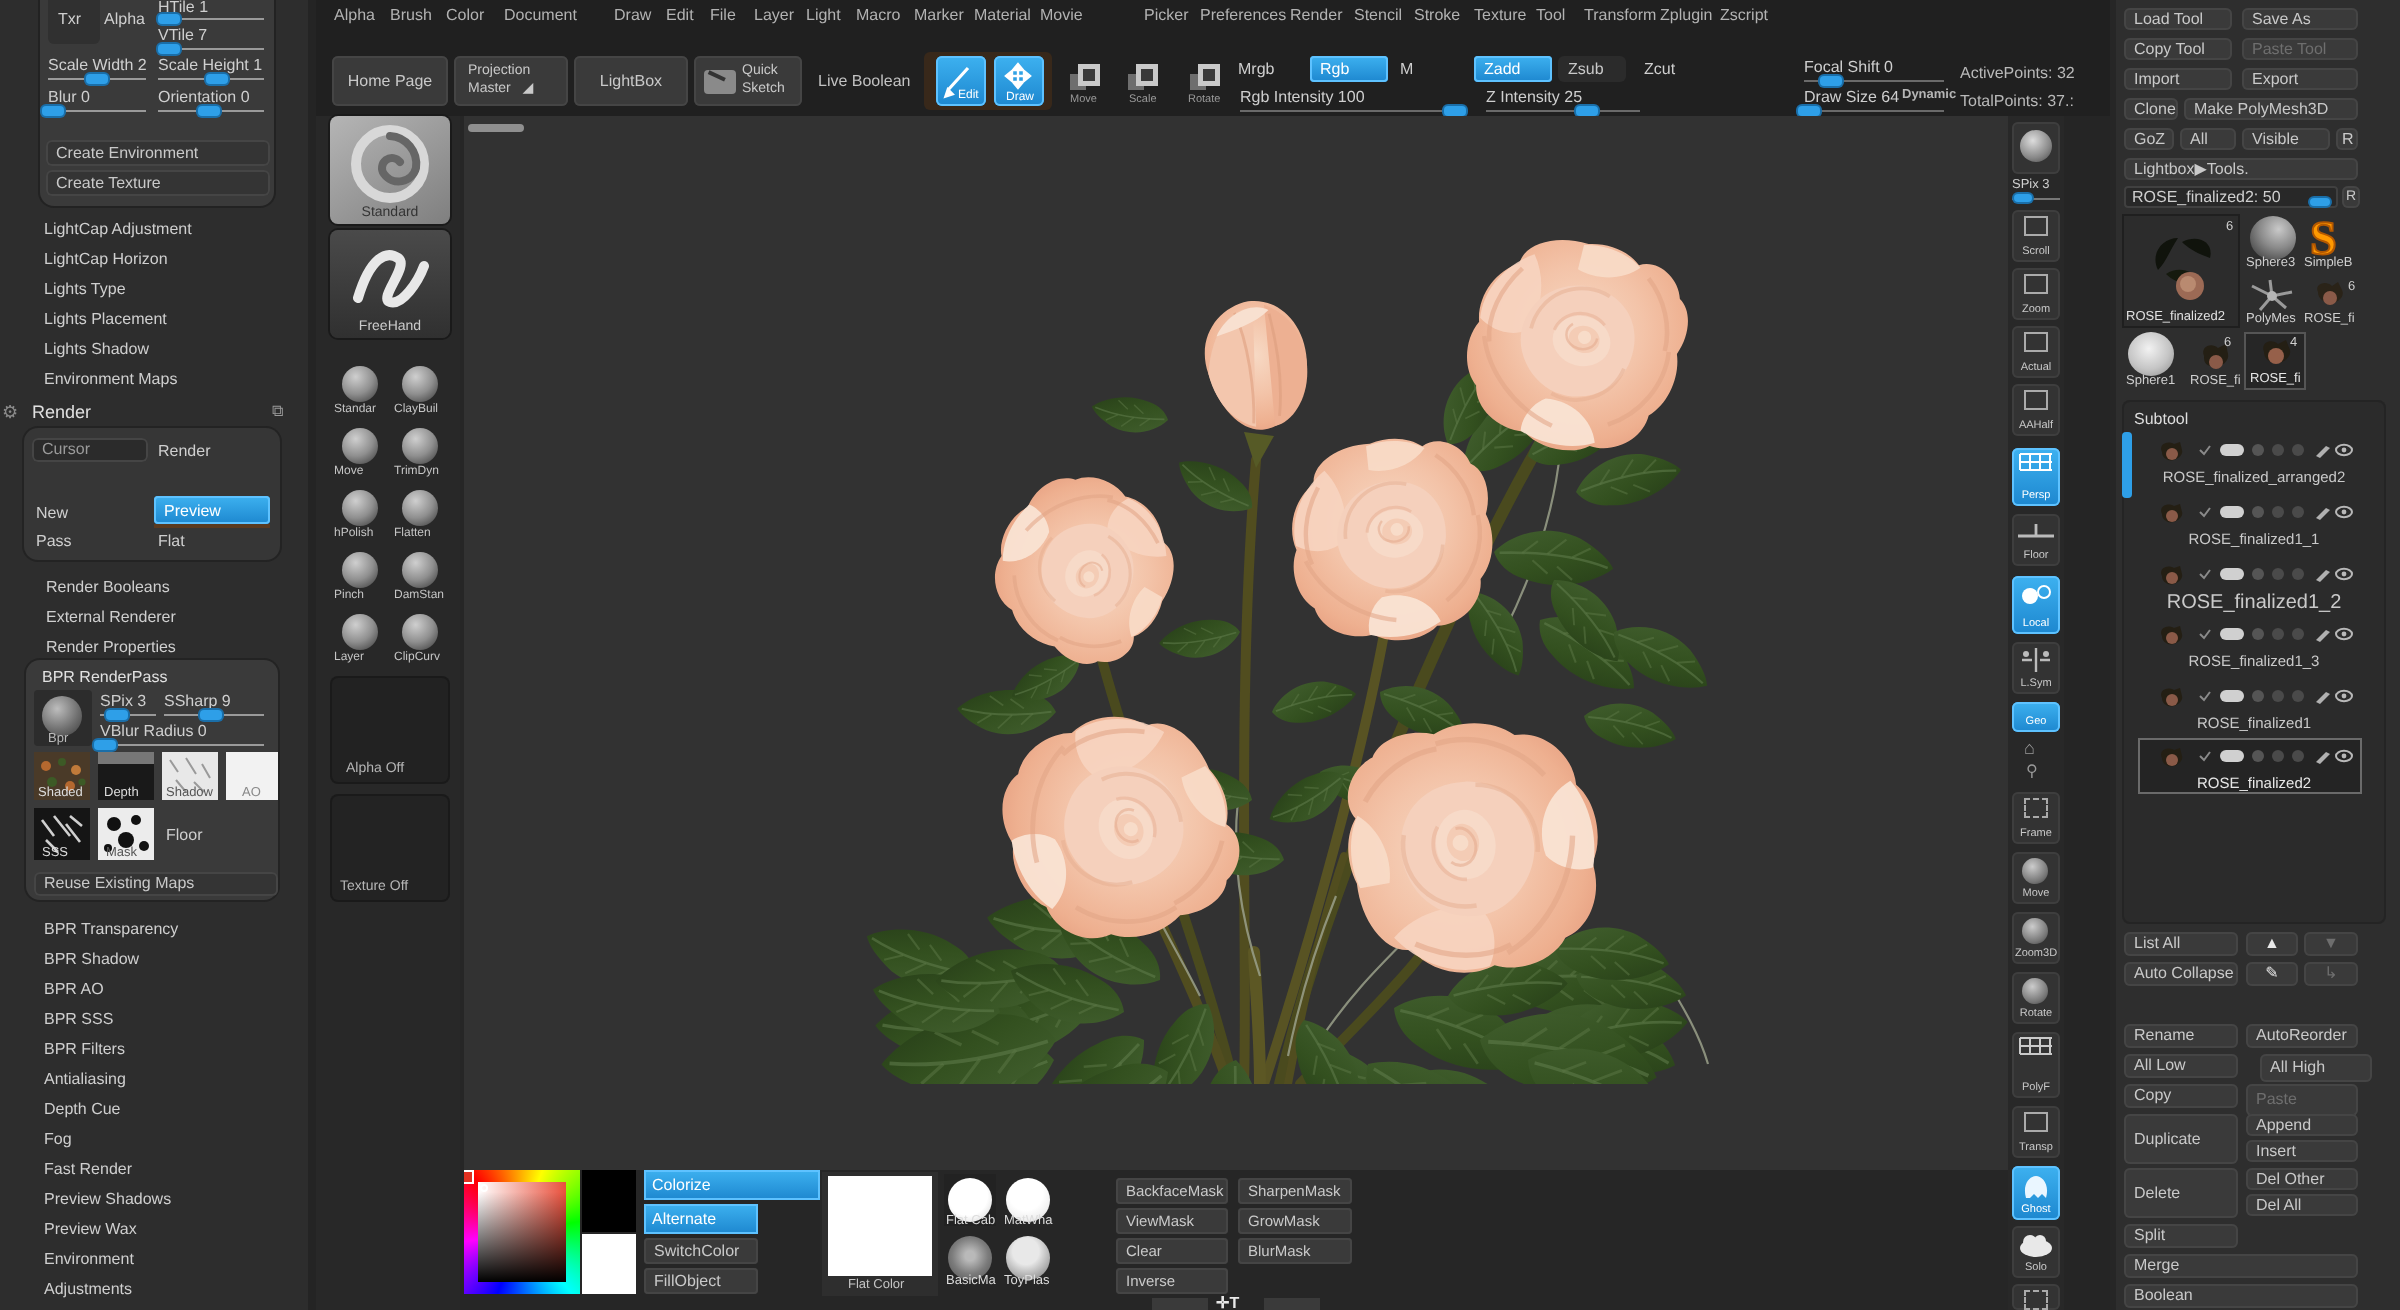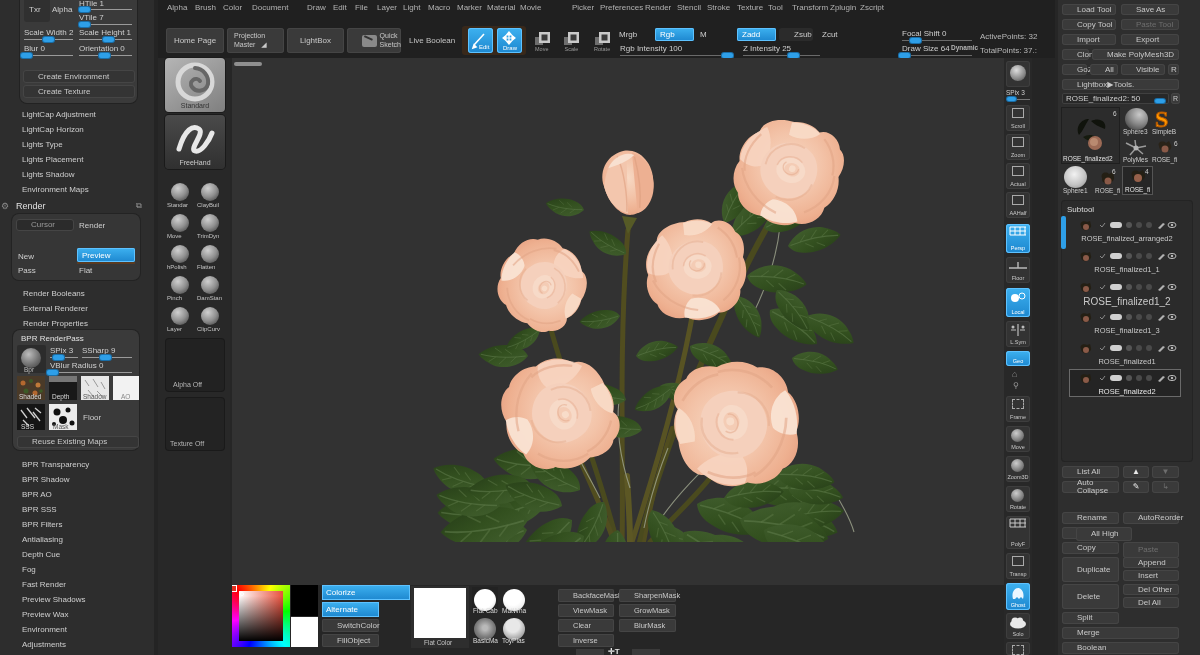--- a/index.html
+++ b/index.html
@@ -1,18 +1,18 @@
 <!DOCTYPE html>
 <html><head><meta charset="utf-8">
 <style>
 *{margin:0;padding:0;box-sizing:border-box}
 html,body{width:1200px;height:655px;overflow:hidden;background:#262626;font-family:"Liberation Sans",sans-serif}
 #root{position:relative;width:1200px;height:655px;background:#262626;color:#c8c8c8}
 .abs{position:absolute}
-.btn{position:absolute;background:#3a3a3a;border-radius:3px;color:#c9c9c9;font-size:8px;line-height:1;display:flex;align-items:center;padding-left:15px;box-shadow:inset 0 0 0 1px #454545}
+.btn{position:absolute;background:#3a3a3a;border-radius:3px;color:#c9c9c9;font-size:8px;line-height:1;display:flex;align-items:center;padding-left:5px;box-shadow:inset 0 0 0 1px #454545}
 .btnc{justify-content:center;padding-left:0}
 .dim{color:#6e6e6e}
 .blue{background:linear-gradient(#3db1f0,#1d87cf);color:#fff;box-shadow:inset 0 0 0 1px #5ec2ff}
 .lbl{position:absolute;font-size:8px;line-height:1;color:#cfcfcf;white-space:nowrap}
 .tiny{font-size:6.5px}
 .track{position:absolute;height:1px;background:#9a9a9a}
 .thumb{position:absolute;width:11px;height:5px;background:#2e9fe8;border-radius:2px;box-shadow:0 0 0 1px #1a6ea8}
 </style></head>
 <body>
 <div id="root">
@@ -702,21 +702,21 @@
 
 <div class="btn" style="left:1062px;top:466px;width:57px;height:12px">List All</div>
 <div class="btn btnc" style="left:1123px;top:466px;width:26px;height:12px;color:#e8e8e8">▲</div>
 <div class="btn btnc dim" style="left:1152px;top:466px;width:27px;height:12px">▼</div>
 <div class="btn" style="left:1062px;top:481px;width:57px;height:12px">Auto Collapse</div>
 <div class="btn btnc" style="left:1123px;top:481px;width:26px;height:12px;color:#e8e8e8">✎</div>
 <div class="btn btnc dim" style="left:1152px;top:481px;width:27px;height:12px">↳</div>
 <div class="btn" style="left:1062px;top:512px;width:57px;height:12px">Rename</div>
 <div class="btn" style="left:1123px;top:512px;width:56px;height:12px">AutoReorder</div>
 <div class="btn" style="left:1062px;top:527px;width:57px;height:12px">All Low</div>
-<div class="btn" style="left:1076px;top:527px;width:56px;height:14px">All High</div>
+<div class="btn" style="left:1130px;top:527px;width:56px;height:14px">All High</div>
 <div class="btn" style="left:1062px;top:542px;width:57px;height:12px">Copy</div>
 <div class="btn dim" style="left:1123px;top:542px;width:56px;height:16px">Paste</div>
 <div class="btn" style="left:1062px;top:557px;width:57px;height:25px">Duplicate</div>
 <div class="btn" style="left:1123px;top:557px;width:56px;height:11px">Append</div>
 <div class="btn" style="left:1123px;top:570px;width:56px;height:11px">Insert</div>
 <div class="btn" style="left:1062px;top:584px;width:57px;height:25px">Delete</div>
 <div class="btn" style="left:1123px;top:584px;width:56px;height:11px">Del Other</div>
 <div class="btn" style="left:1123px;top:597px;width:56px;height:11px">Del All</div>
 <div class="btn" style="left:1062px;top:612px;width:57px;height:12px">Split</div>
 <div class="btn" style="left:1062px;top:627px;width:117px;height:12px">Merge</div>

